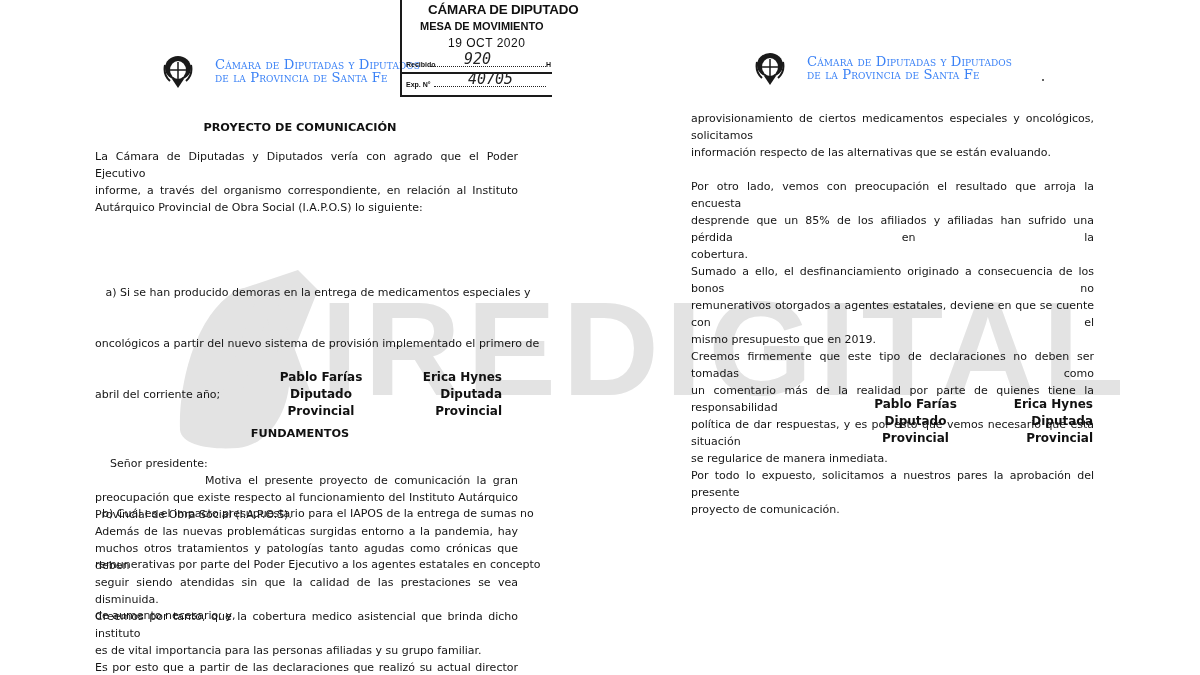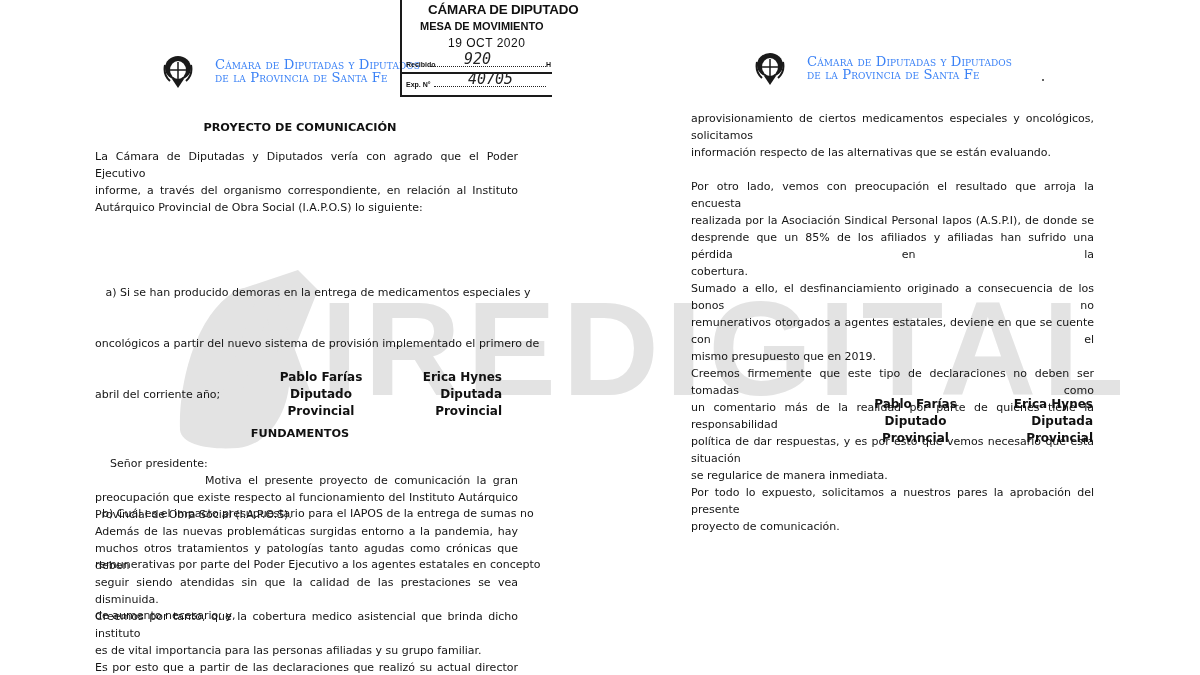--- a/index.html
+++ b/index.html
@@ -167,21 +167,20 @@
       <div>de la Provincia de Santa Fe</div>
     </div>
   </div>
   <div class="abs" style="left:362px; top:79px; width:2px; height:2px; background:#666;"></div>
 
   <div class="p" style="left:11px; width:403px; top:110px;">
     <div class="p-last">aprovisionamiento de ciertos medicamentos especiales y oncológicos, solicitamos</div>
     <div>información respecto de las alternativas que se están evaluando.</div>
     <div style="height:17px;"></div>
     <div class="p-last">Por otro lado, vemos con preocupación el resultado que arroja la encuesta</div>
-    <div class="p-last">realizada por la Asociación Sindical Personal Iapos (A.S.P.I), de donde se</div>
     <div class="p-last">desprende que un 85% de los afiliados y afiliadas han sufrido una pérdida en la</div>
     <div>cobertura.</div>
     <div class="p-last">Sumado a ello, el desfinanciamiento originado a consecuencia de los bonos no</div>
     <div class="p-last">remunerativos otorgados a agentes estatales, deviene en que se cuente con el</div>
     <div>mismo presupuesto que en 2019.</div>
     <div class="p-last">Creemos firmemente que este tipo de declaraciones no deben ser tomadas como</div>
     <div class="p-last">un comentario más de la realidad por parte de quienes tiene la responsabilidad</div>
     <div class="p-last">política de dar respuestas, y es por esto que vemos necesario que esta situación</div>
     <div>se regularice de manera inmediata.</div>
     <div class="p-last">Por todo lo expuesto, solicitamos a nuestros pares la aprobación del presente</div>

